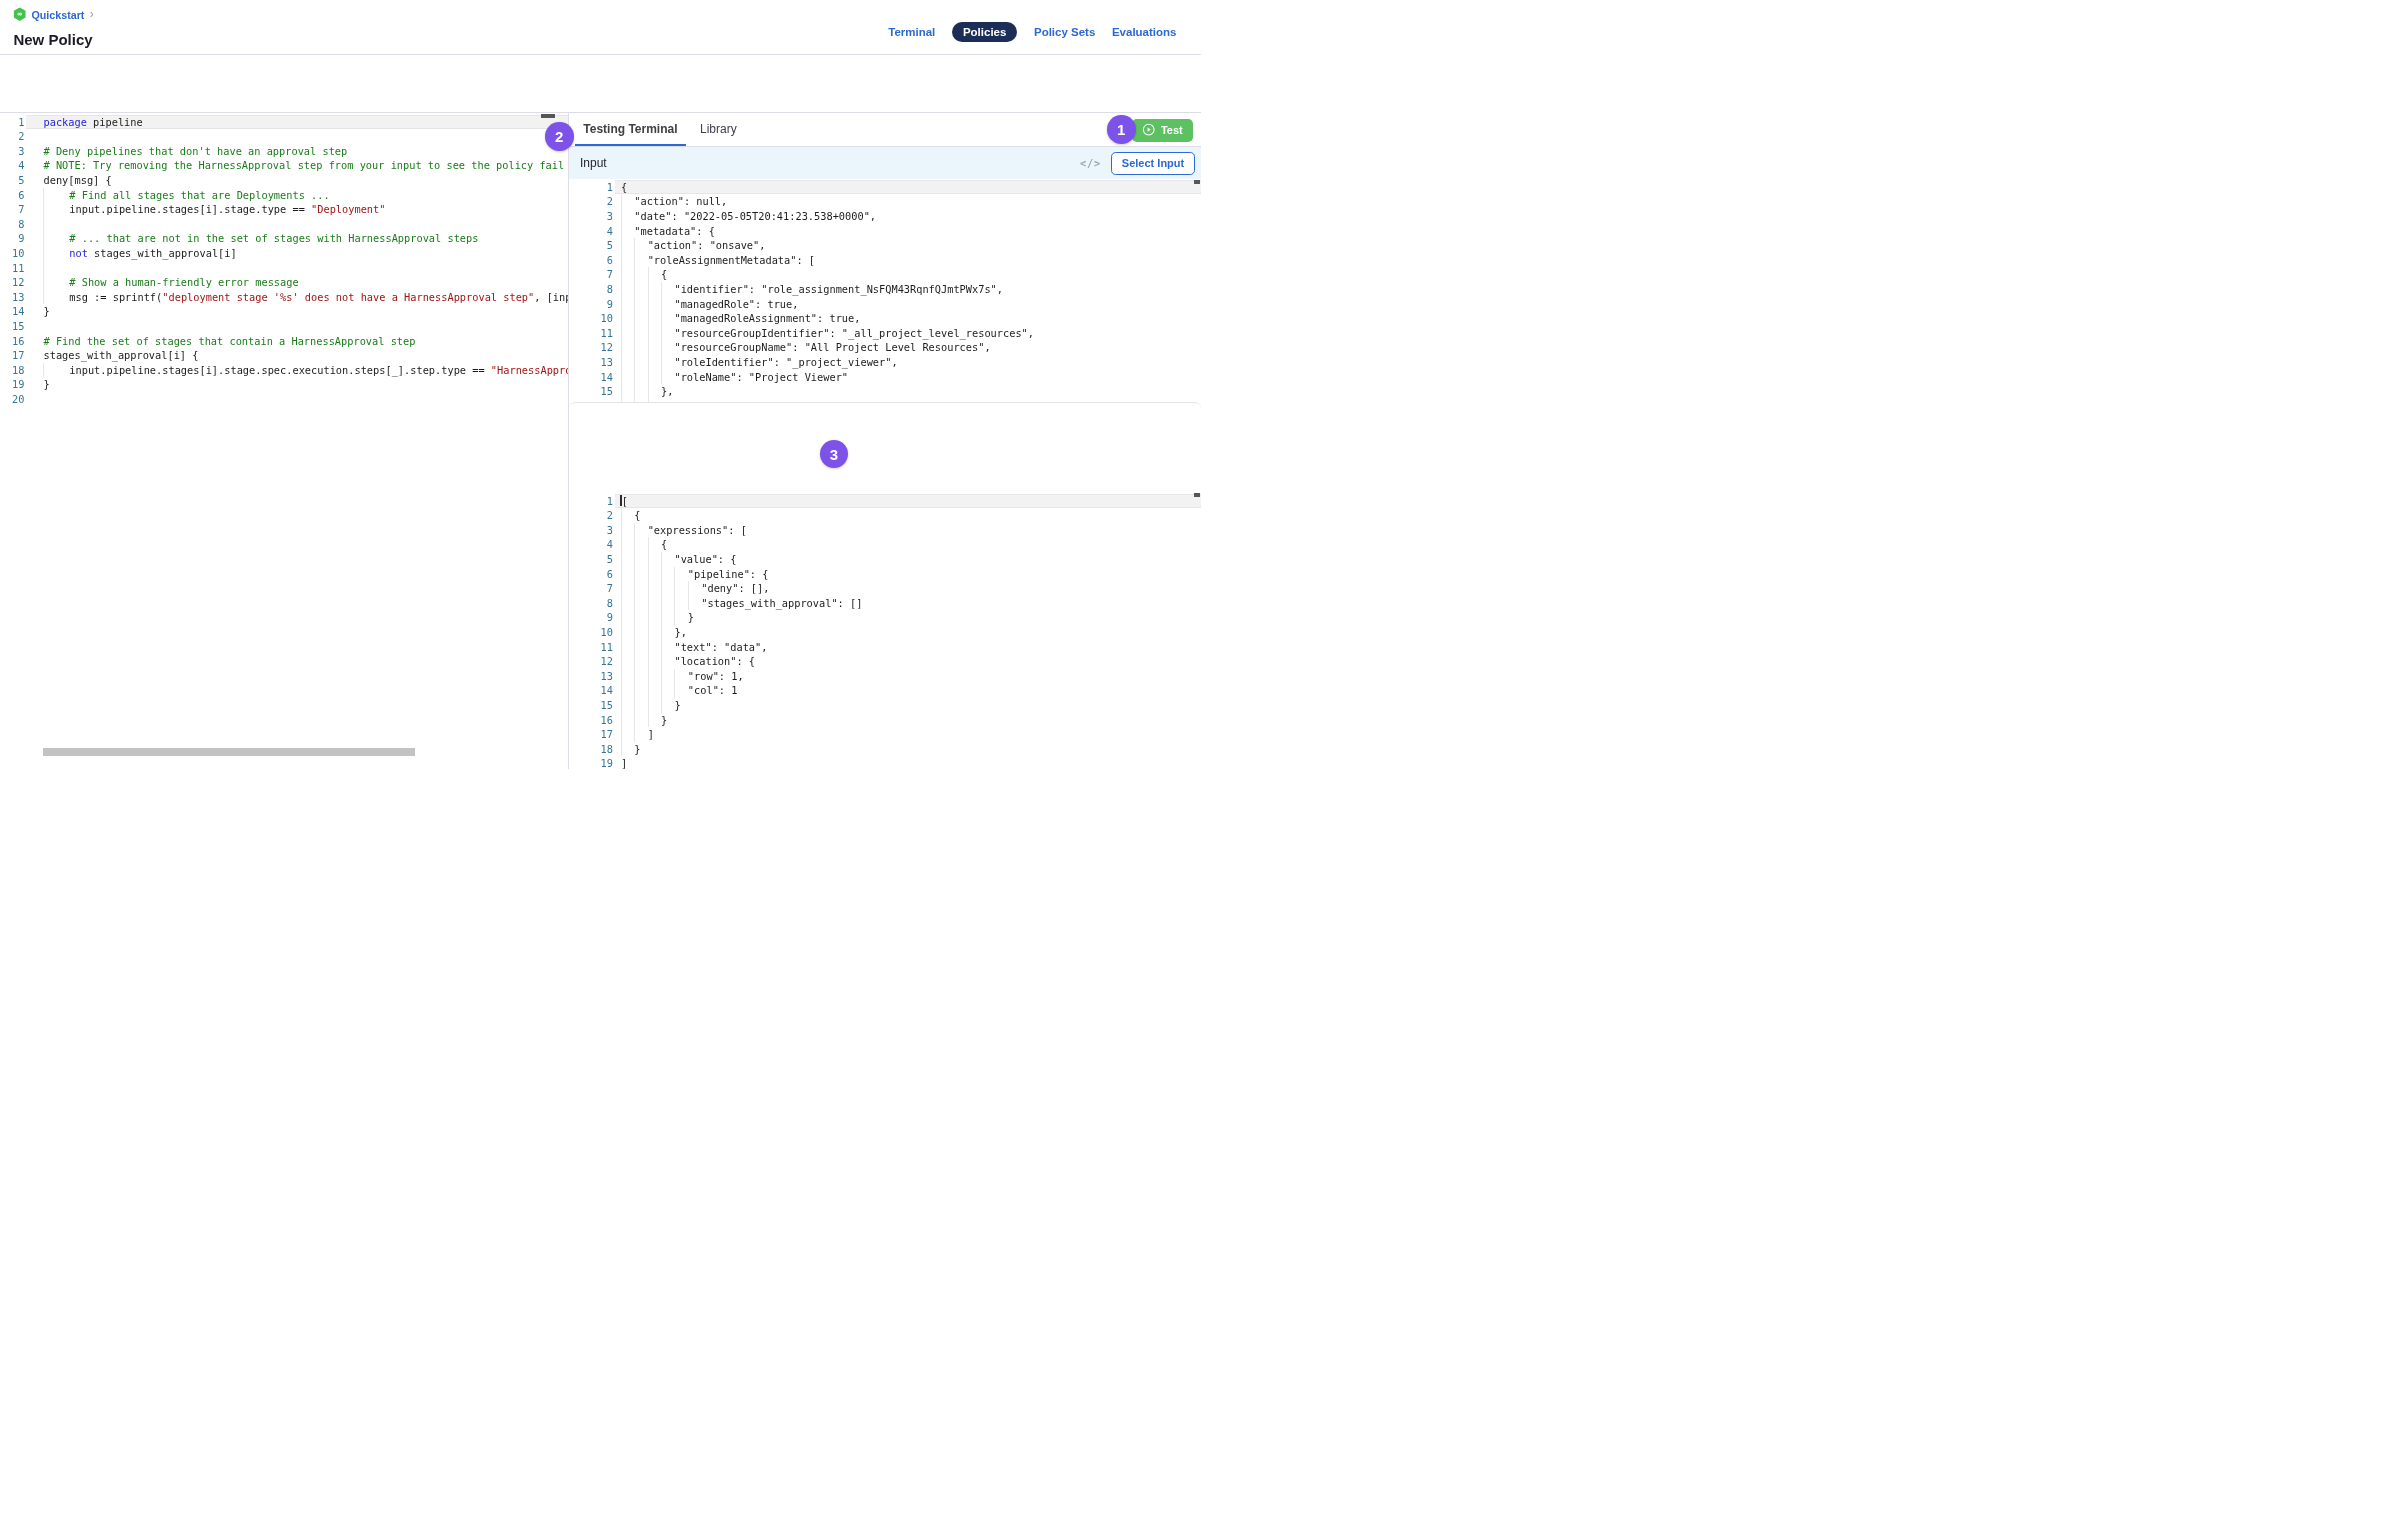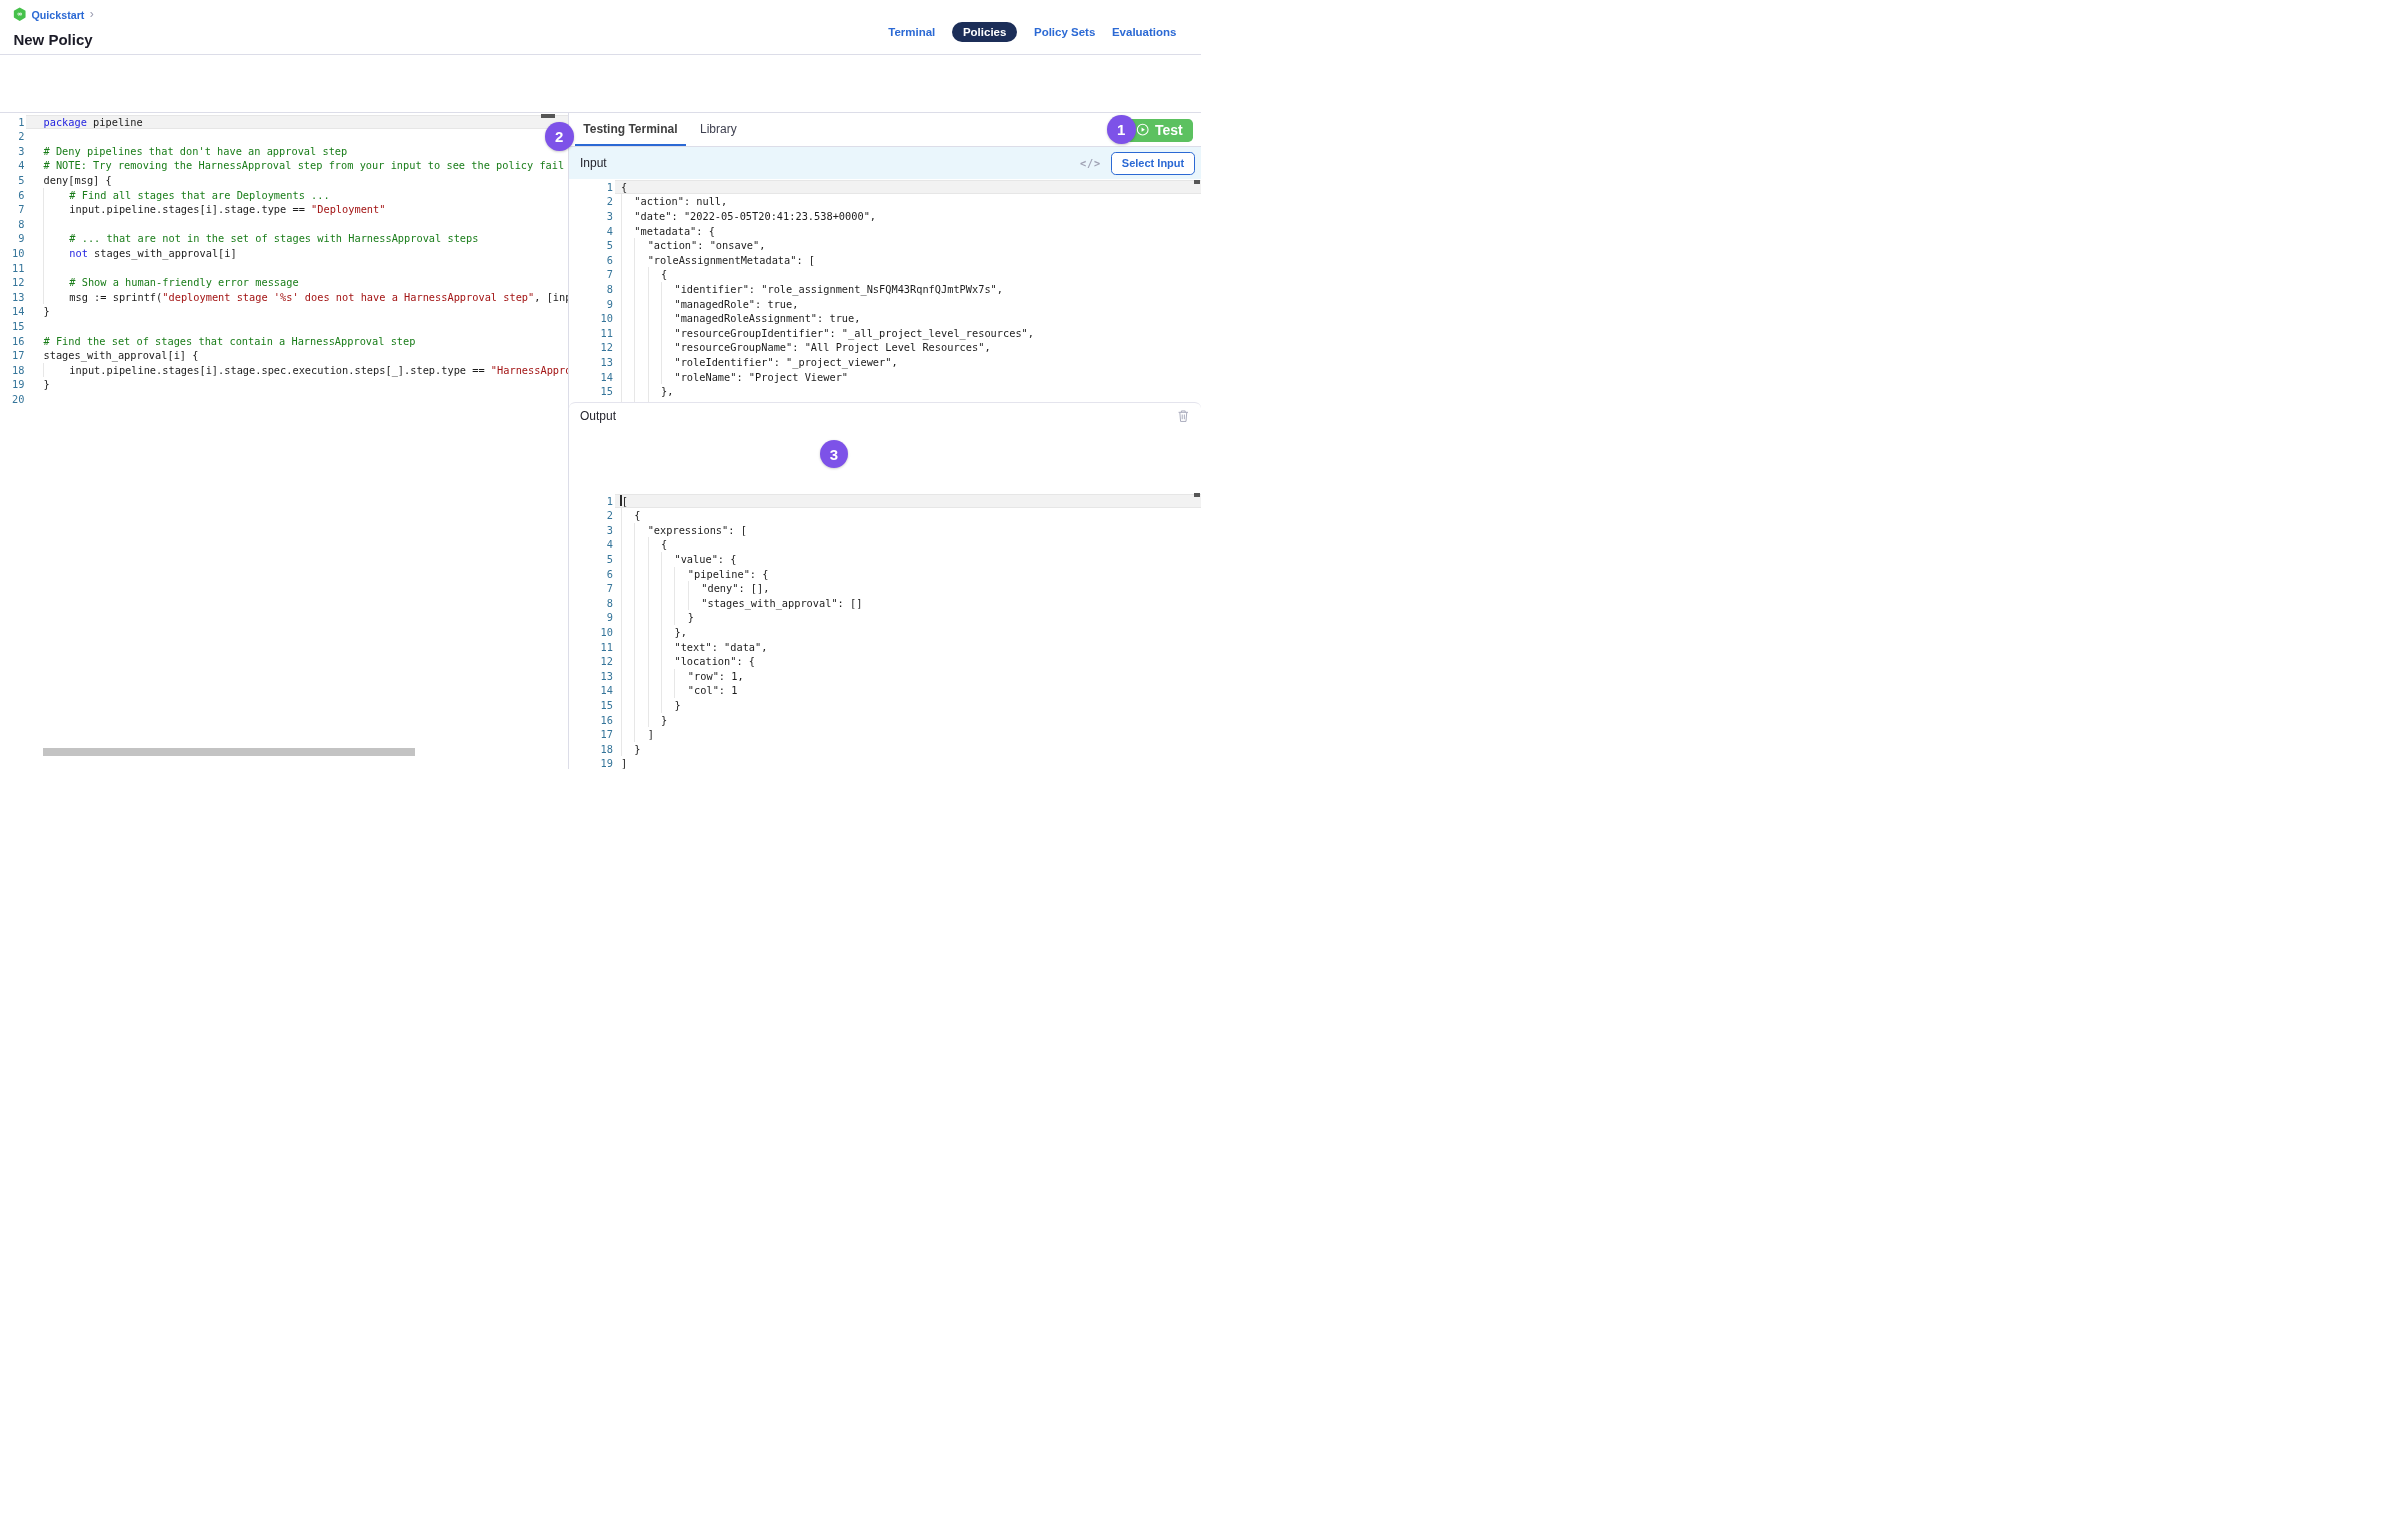--- a/index.html
+++ b/index.html
@@ -45,21 +45,21 @@
   .ruler{position:absolute;background:#565656;z-index:5;}
   .hscroll{position:absolute;left:43px;top:635px;width:372px;height:8px;background:#c3c3c3;cursor:pointer;}
 
   
   .tabs{position:absolute;left:0;top:0;width:100%;height:34px;border-bottom:0.8px solid #dcdde8;box-sizing:border-box;background:#fff;}
   .tab{position:absolute;top:0;height:33px;line-height:33px;padding:0 8px;font-size:12px;cursor:pointer;}
   .tab.active{font-weight:700;color:#404040;}
   .tab.active::after{content:"";position:absolute;left:0;right:0;bottom:0;height:2.4px;background:#2b69d4;}
   .tab.idle{color:#3f4150;font-weight:500;}
   .btn-test{position:absolute;right:8px;top:5.5px;height:23px;padding:0 10.3px;border:none;border-radius:4.7px;background:#5cc160;
-            color:#fff;font-size:14px;font-weight:700;display:flex;align-items:center;gap:5.5px;cursor:pointer;font-family:"Liberation Sans",sans-serif;}
+            color:#fff;font-size:11px;font-weight:700;display:flex;align-items:center;gap:5.5px;cursor:pointer;font-family:"Liberation Sans",sans-serif;}
   .input-head{position:absolute;left:0;top:34px;width:100%;height:32px;background:#eaf6fc;display:flex;align-items:center;
               padding:0 6.3px 0 11px;box-sizing:border-box;}
   .sec-title{font-size:12px;color:#25252e;}
   .code-toggle{margin-left:auto;color:#a0a2b4;font-size:10.3px;font-weight:700;letter-spacing:0.8px;cursor:pointer;font-family:"DejaVu Sans Mono",monospace;}
   .btn-select{margin-left:10.3px;height:23px;box-sizing:border-box;border:1.2px solid #2b69d4;border-radius:4.7px;background:#fff;
               color:#2b69d4;font-size:11px;font-weight:600;padding:0 9.5px;cursor:pointer;font-family:Liberation Sans, sans-serif;}
   #input-editor{left:0;top:66px;width:100%;height:222px;padding-top:0.8px;}
   .out-card{position:absolute;left:0;top:289px;width:100%;height:368px;background:#fff;border-top:0.8px solid #e4e4ed;border-radius:6.3px 6.3px 0 0;}
   .out-head{position:absolute;left:0;top:0;width:100%;height:26px;display:flex;align-items:center;padding:0 11px;box-sizing:border-box;}
   .trash{margin-left:auto;cursor:pointer;display:flex;}
@@ -300,31 +300,20 @@
           <span class="ln">15</span>
           <span class="ct"><span class="ig" style="width: 2ch;"></span><span class="ig" style="width: 2ch;"></span><span class="ig" style="width: 2ch;"></span><span class="pl">},</span></span>
         </div>
         <div class="cl">
           <span class="ln">16</span>
           <span class="ct"><span class="ig" style="width: 2ch;"></span><span class="ig" style="width: 2ch;"></span><span class="ig" style="width: 2ch;"></span><span class="pl">{</span></span>
         </div>
       </div>
 
     <div class="out-card">
-      <div class="out-head">
-        <span class="sec-title">Output</span>
-        <span class="trash">
-          <svg width="12.6" height="14.2" viewBox="0 0 20 22" fill="none" stroke="#a6a8ba" stroke-width="1.5">
-              <path d="M2.5 5h15"></path>
-              <path d="M7 5V2.8h6V5"></path>
-              <path d="M4.5 5l1.2 14.5h8.6L15.5 5"></path>
-              <path d="M8.3 8.5v7.5M11.7 8.5v7.5"></path>
-            </svg>
-        </span>
-      </div>
       <div class="editor re" id="output-editor" style="position:absolute;">
         <div class="ruler" style="right:0.8px;top:0.8px;width:6.3px;height:4.7px;"></div>
       <div class="cl">
             <span class="ln">1</span>
             <span class="ct hl"><span class="caret"></span><span class="pl">[</span></span>
           </div>
           <div class="cl">
             <span class="ln">2</span>
             <span class="ct"><span class="ig" style="width: 2ch;"></span><span class="pl">{</span></span>
           </div>

